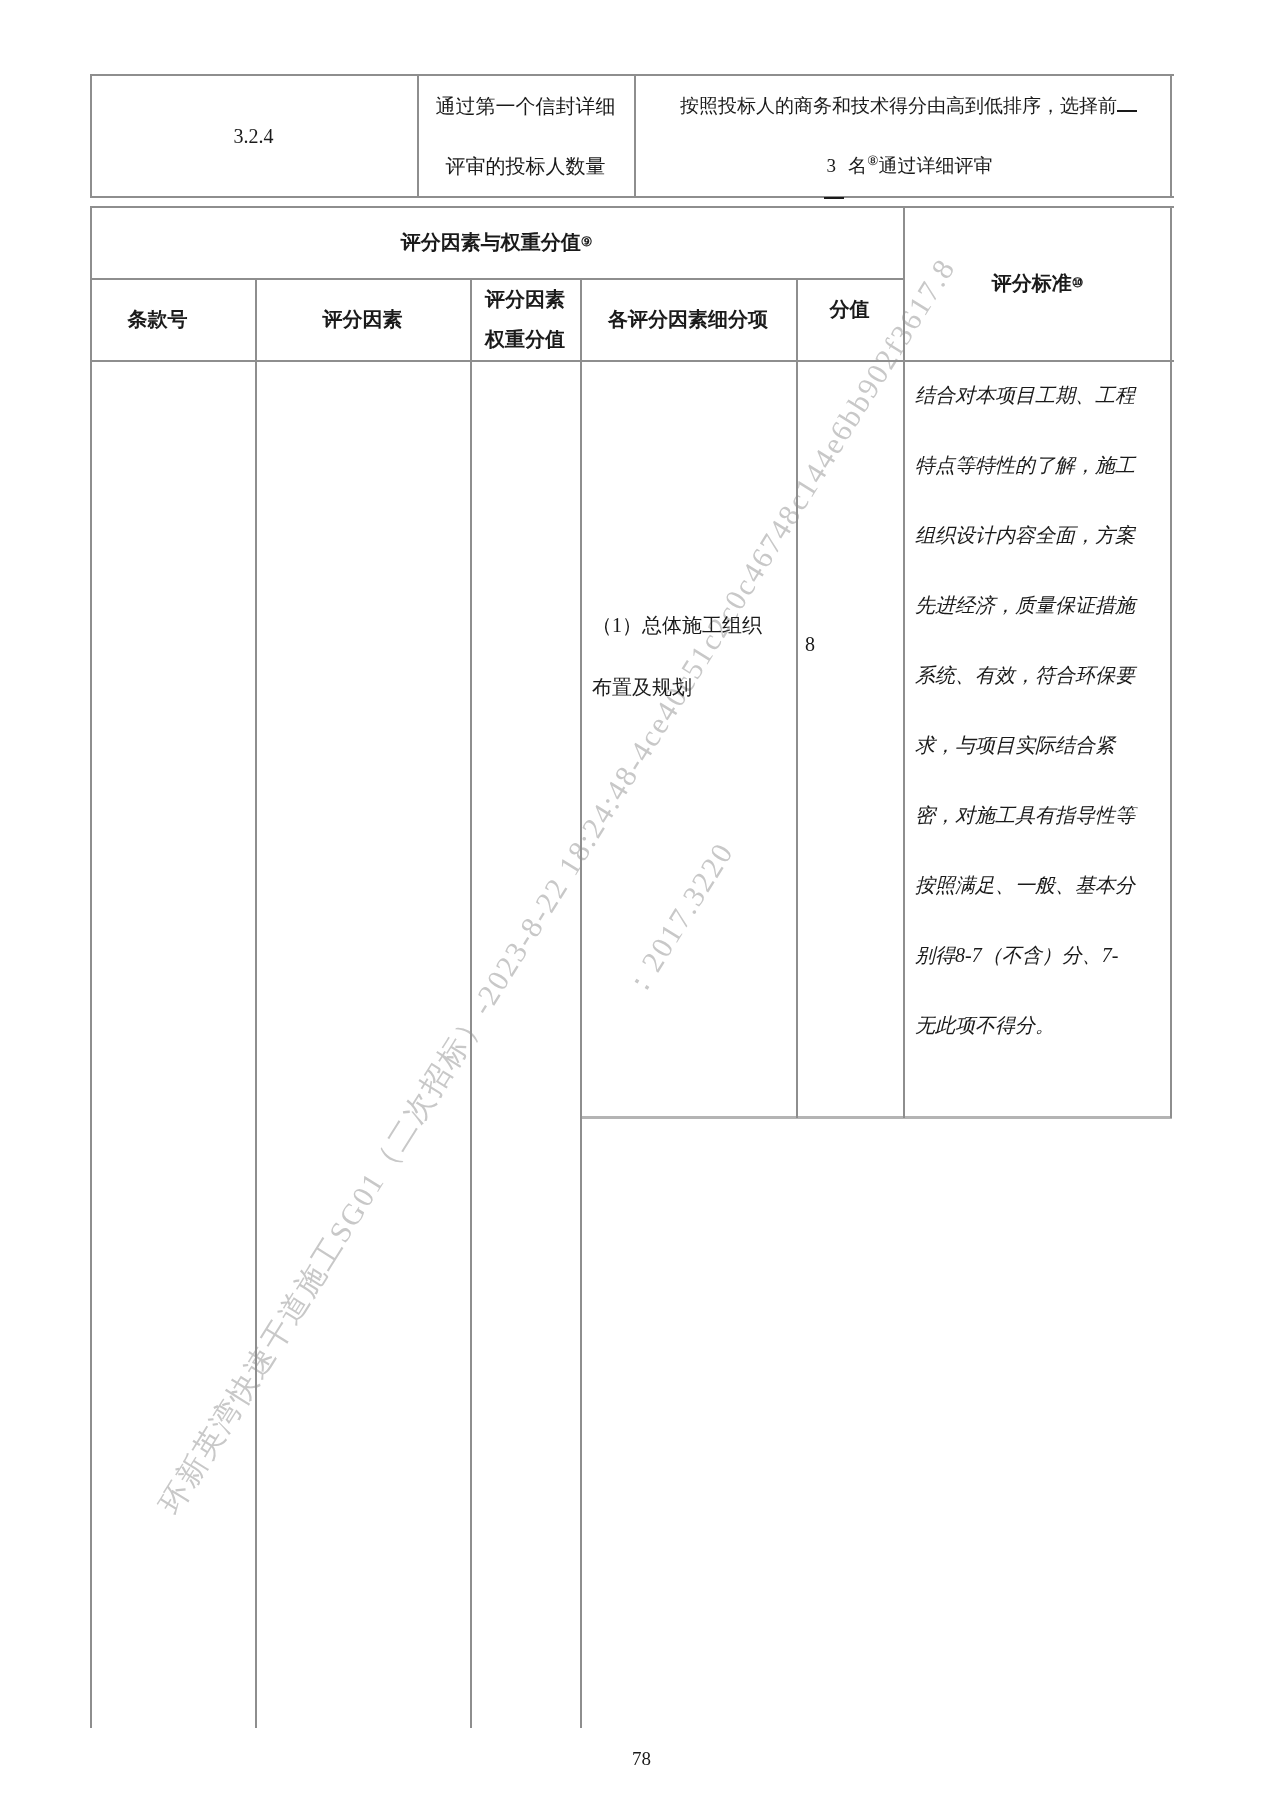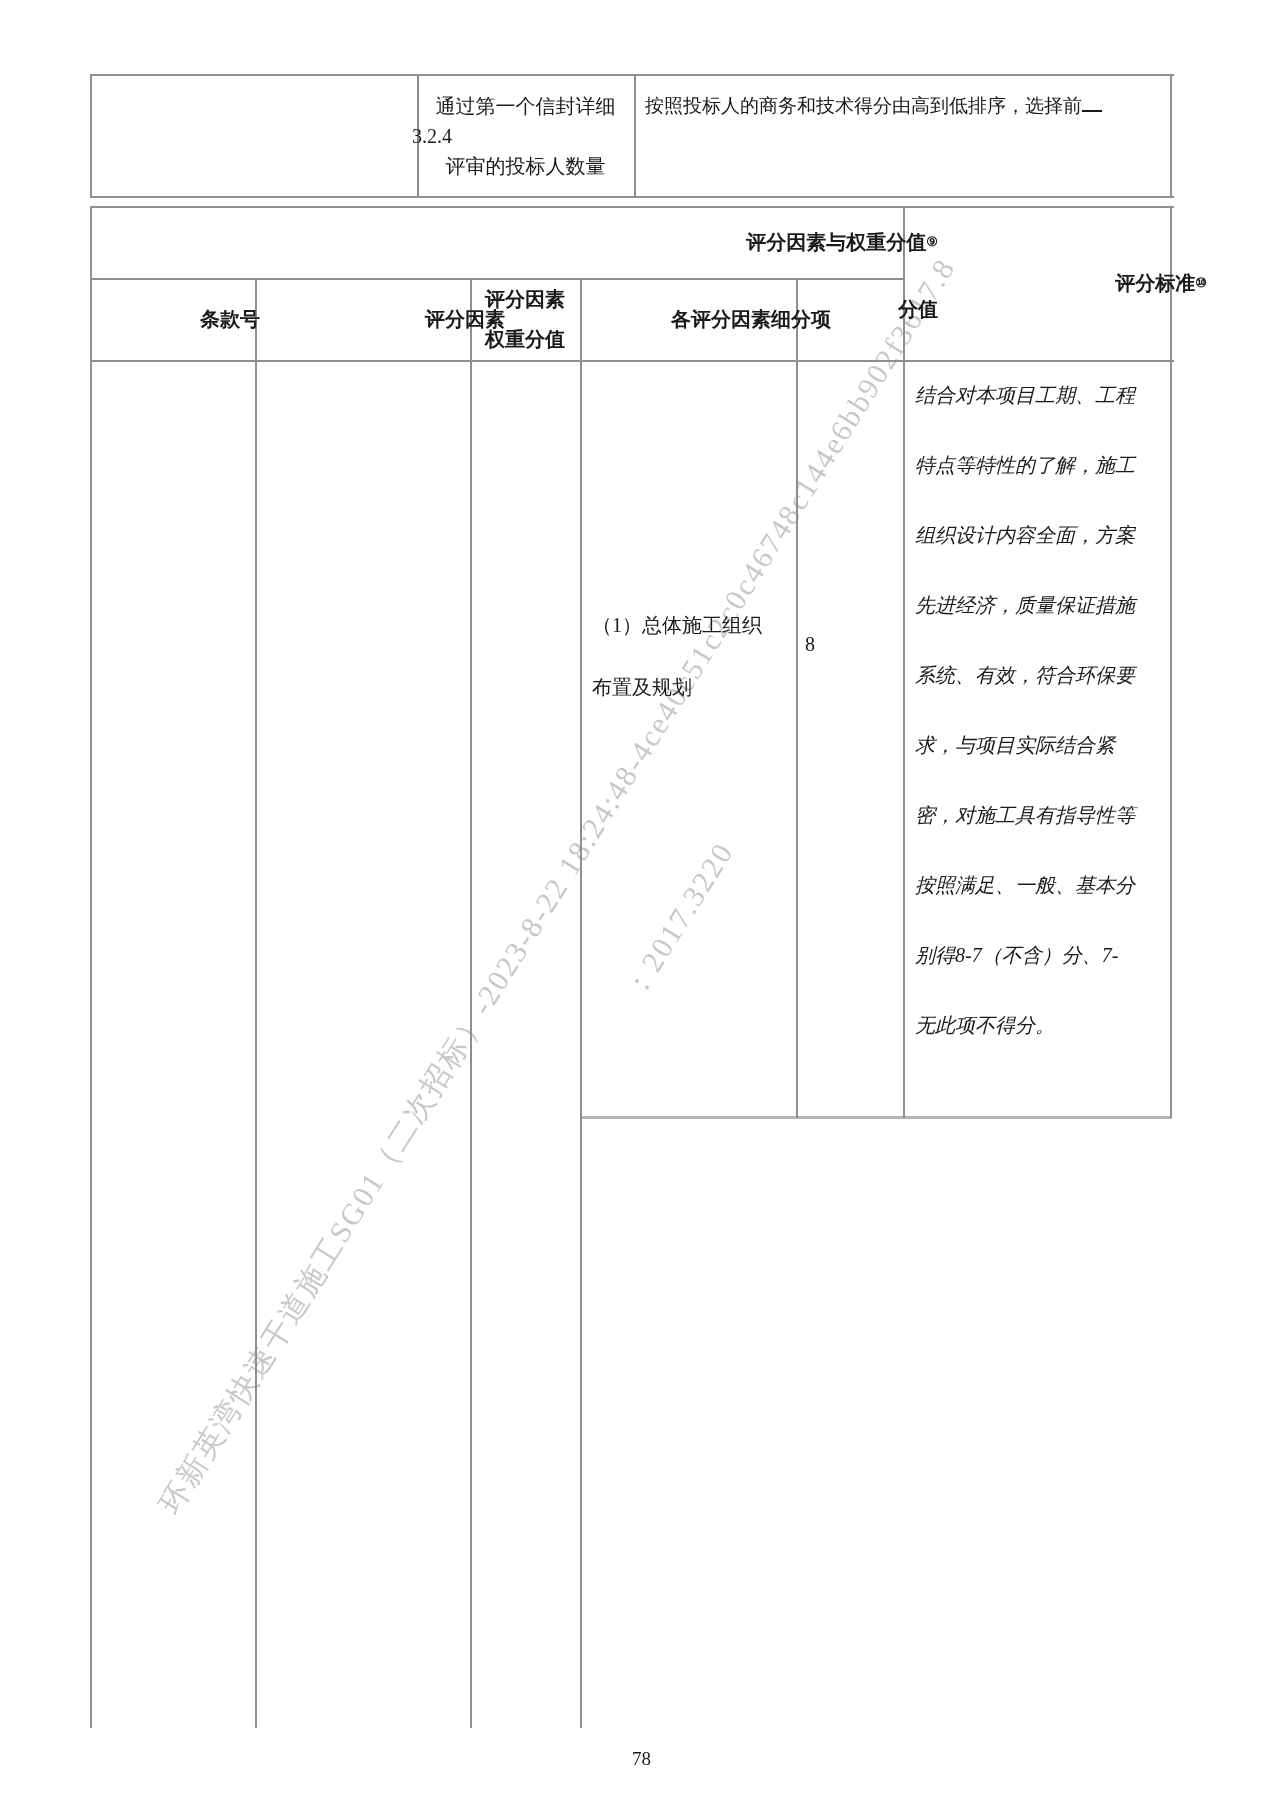--- a/index.html
+++ b/index.html
@@ -9,21 +9,21 @@
     margin:0 auto;
     background:#ffffff;
     font-family:"Liberation Serif","DejaVu Serif",serif;
     color:#1a1a1a;
     overflow:hidden;
   }
   .hline{position:absolute;height:2px;background:#8e8e8e;}
   .vline{position:absolute;width:2px;background:#8e8e8e;}
   .cut-line{position:absolute;height:3px;background:#b4b4b4;}
   .cell{position:absolute;box-sizing:border-box;}
-  .center{display:flex;align-items:center;justify-content:flex-end;text-align:center;margin-left:35px;}
+  .center{display:flex;align-items:center;justify-content:center;text-align:center;}
   .vcenter-col{display:flex;flex-direction:column;align-items:center;justify-content:center;text-align:center;}
   .fs20{font-size:20px;}
   .fs19{font-size:19px;}
   .bold{font-weight:bold;}
   .lh60{line-height:60px;}
   .lh40{line-height:40px;}
   .lh62{line-height:62px;}
   sup{font-size:13px;vertical-align:super;line-height:0;}
   .blank-seg{display:inline-block;width:20px;border-bottom:2px solid #1a1a1a;height:1.05em;vertical-align:baseline;}
   .u3{display:inline-block;border-bottom:2px solid #1a1a1a;padding:0 8px 1px 2px;margin-right:4px;}
@@ -70,23 +70,26 @@
 
   <div class="cell center fs20" style="left:90px;top:74px;width:327px;height:124px;">
     <span>3.2.4</span>
   </div>
 
   <div class="cell vcenter-col fs20 lh60" style="left:417px;top:74px;width:217px;height:124px;">
     <div>通过第一个信封详细</div>
     <div>评审的投标人数量</div>
   </div>
 
-  <div class="cell fs19 lh60" style="left:634px;top:74px;width:538px;height:124px;padding:2px 0 0 11px;">
+  <div class="cell fs19 lh60" style="left:634px;top:74px;width:538px;height:124px;padding:2px 0 0 11px;text-align:center;">
     <div>
       <span>按照投标人的商务和技术得分由高到低排序，选择前</span><span class="blank-seg"></span>
+    </div>
+    <div>
+      <span class="u3">3</span><span>名</span><sup>⑧</sup><span>通过详细评审</span>
     </div>
   </div>
 
   <div class="cell center fs20 bold" style="left:90px;top:206px;width:813px;height:72px;">
     <span>评分因素与权重分值</span>
       <sup>⑨</sup>
   </div>
 
   <div class="cell center fs20 bold" style="left:903px;top:206px;width:269px;height:154px;">
     <span>评分标准</span>

